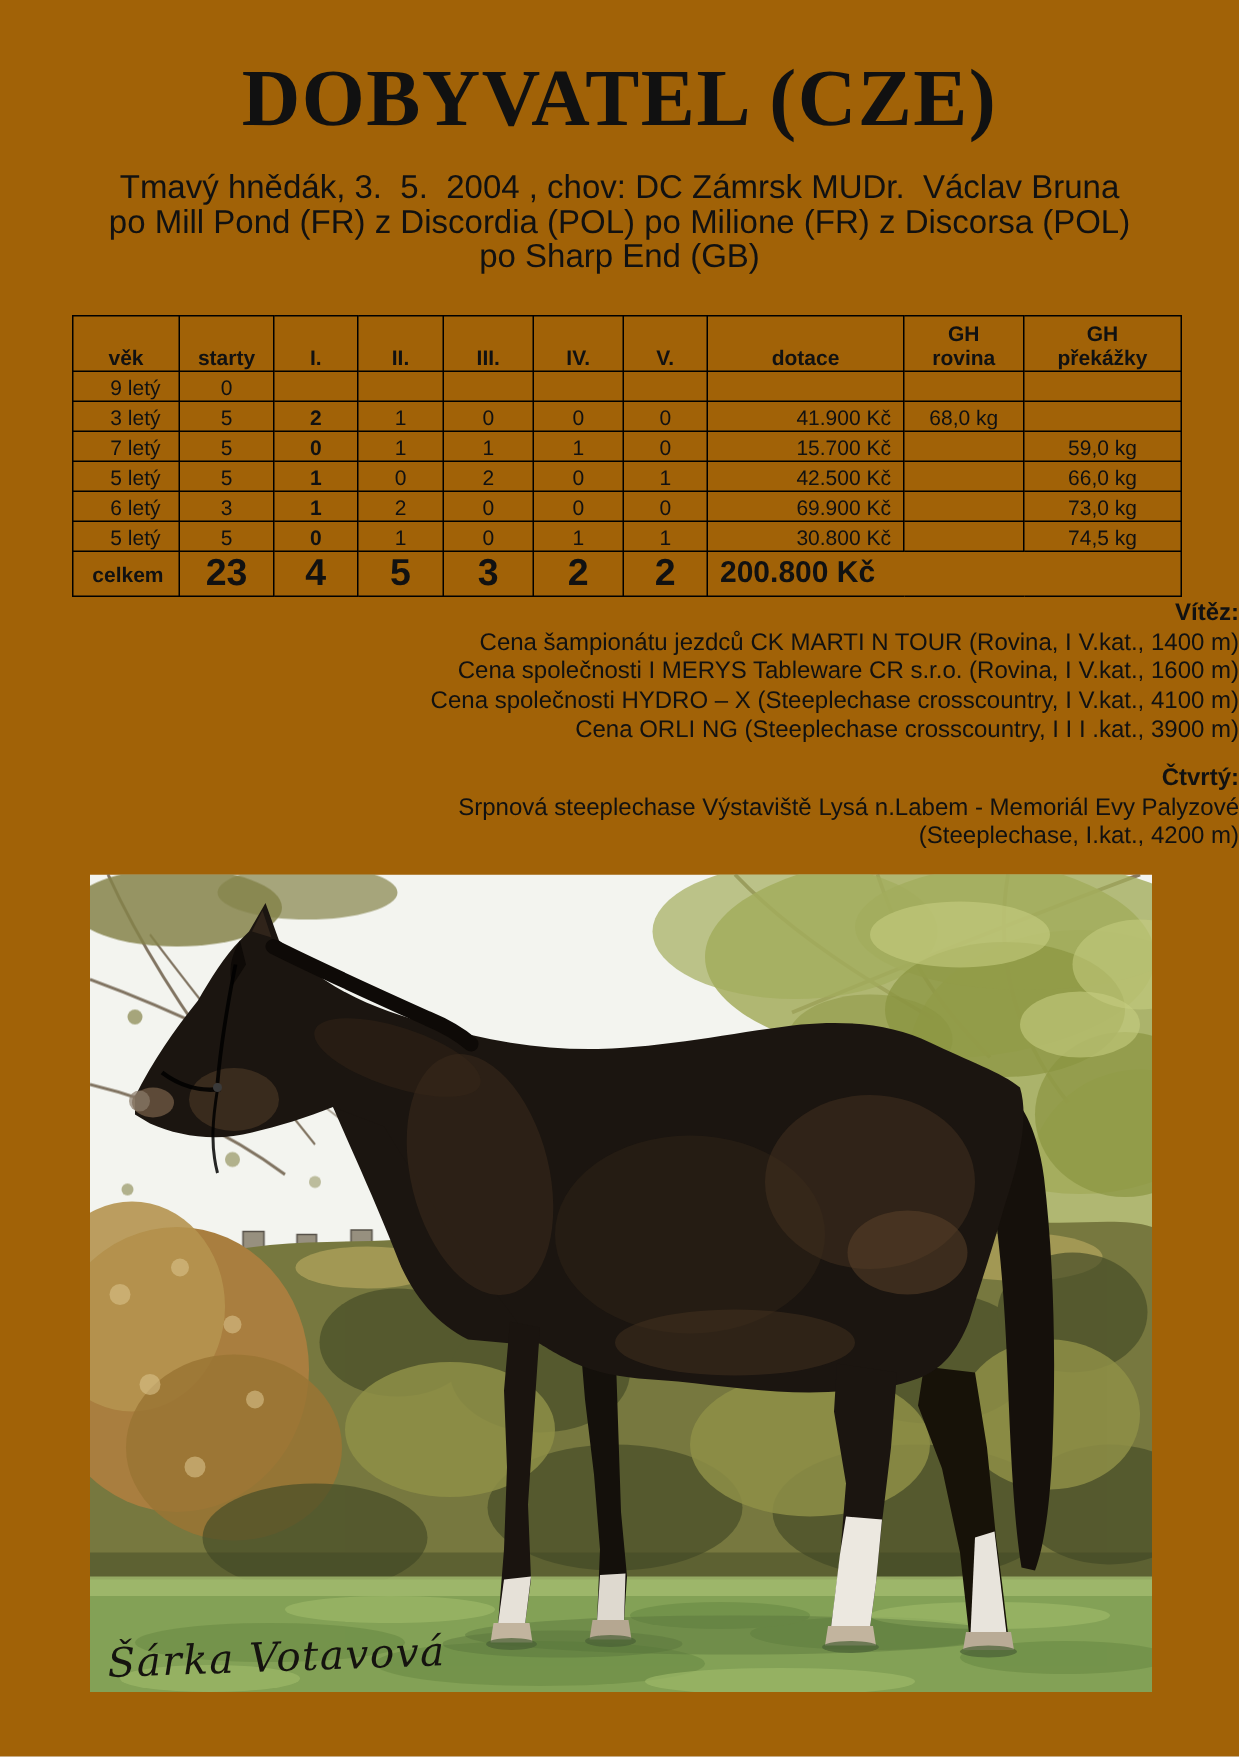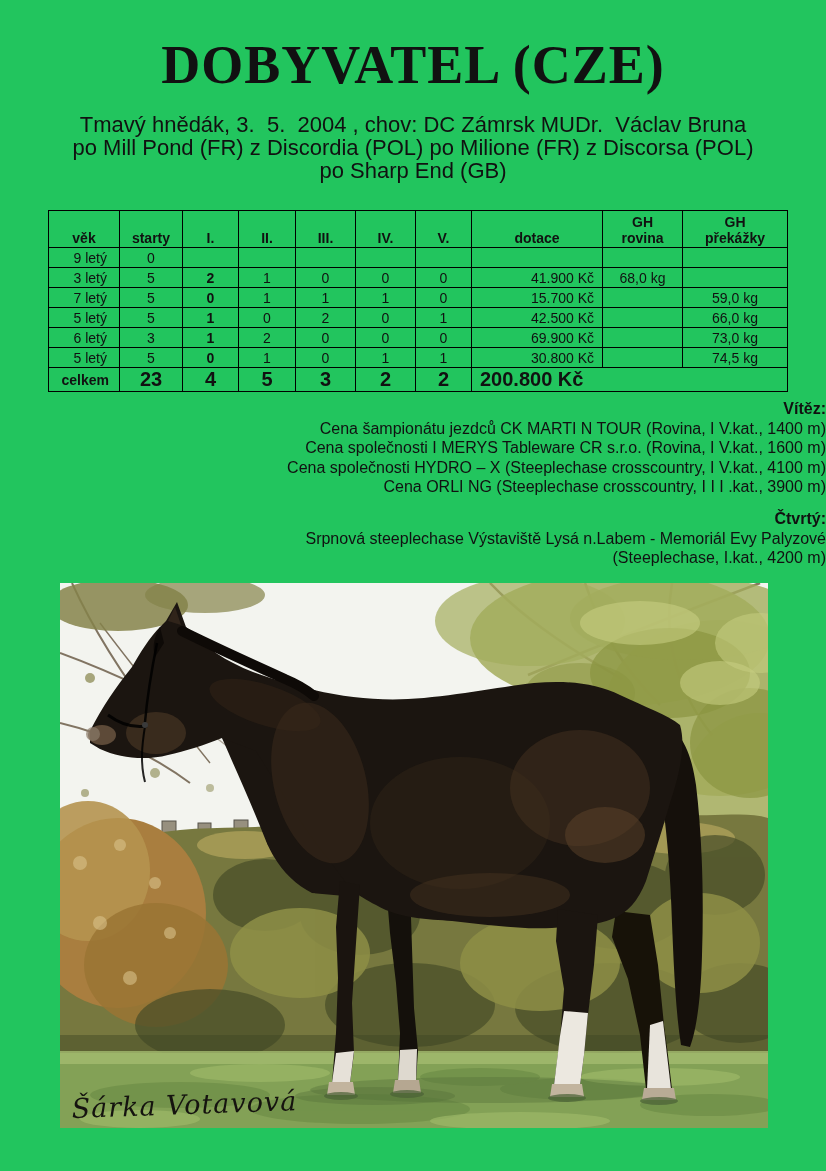--- a/index.html
+++ b/index.html
@@ -1,16 +1,16 @@
 <!DOCTYPE html>
 <html><head>
 <meta charset="utf-8">
 <style>
   html,body{margin:0;padding:0;background:#e8e8e8;}
-  .page{position:relative;width:826px;height:1171px;background:#22c55e;margin:0 auto;
+  .page{position:relative;width:826px;height:1171px;background:#a16207;margin:0 auto;
         font-family:"Liberation Sans",sans-serif;color:#111;overflow:hidden;}
 
   .title{position:absolute;top:34px;left:0;width:100%;text-align:center;
          font-family:"Liberation Serif",serif;font-weight:bold;font-size:54px;
          letter-spacing:1px;margin:0;}
 
   .subtitle{position:absolute;top:113px;left:0;width:100%;text-align:center;
             font-size:22px;line-height:23px;}
 
   table.record{position:absolute;left:48px;top:210px;width:739px;
@@ -19,21 +19,21 @@
                font-size:14px;overflow:hidden;white-space:nowrap;}
   table.record thead th{height:35px;vertical-align:bottom;text-align:center;
                font-weight:bold;white-space:pre-line;line-height:16px;padding-bottom:1px;}
   table.record tbody td{height:19px;}
   .c-vek{text-align:right;padding-right:12px !important;}
   .c-num{text-align:center;}
   .c-win{text-align:center;font-weight:bold;}
   .c-dot{text-align:right;padding-right:8px !important;}
   .c-gh{text-align:center;}
   tr.total td{height:29px;font-weight:bold;}
-  tr.total .t-num{font-size:20px;text-align:center;}
+  tr.total .t-num{font-size:25px;text-align:center;}
   tr.total .t-label{font-size:14px;text-align:right;padding-right:10px;}
   tr.total .t-dot{font-size:20px;text-align:left;padding-left:8px;}
 
   .section{position:absolute;left:0;width:100%;text-align:right;
            font-size:16px;line-height:19.5px;}
   .sec-winner{top:399px;}
   .sec-fourth{top:509px;}
   .sec-head{font-weight:bold;}
   .b{font-weight:normal;}
 

